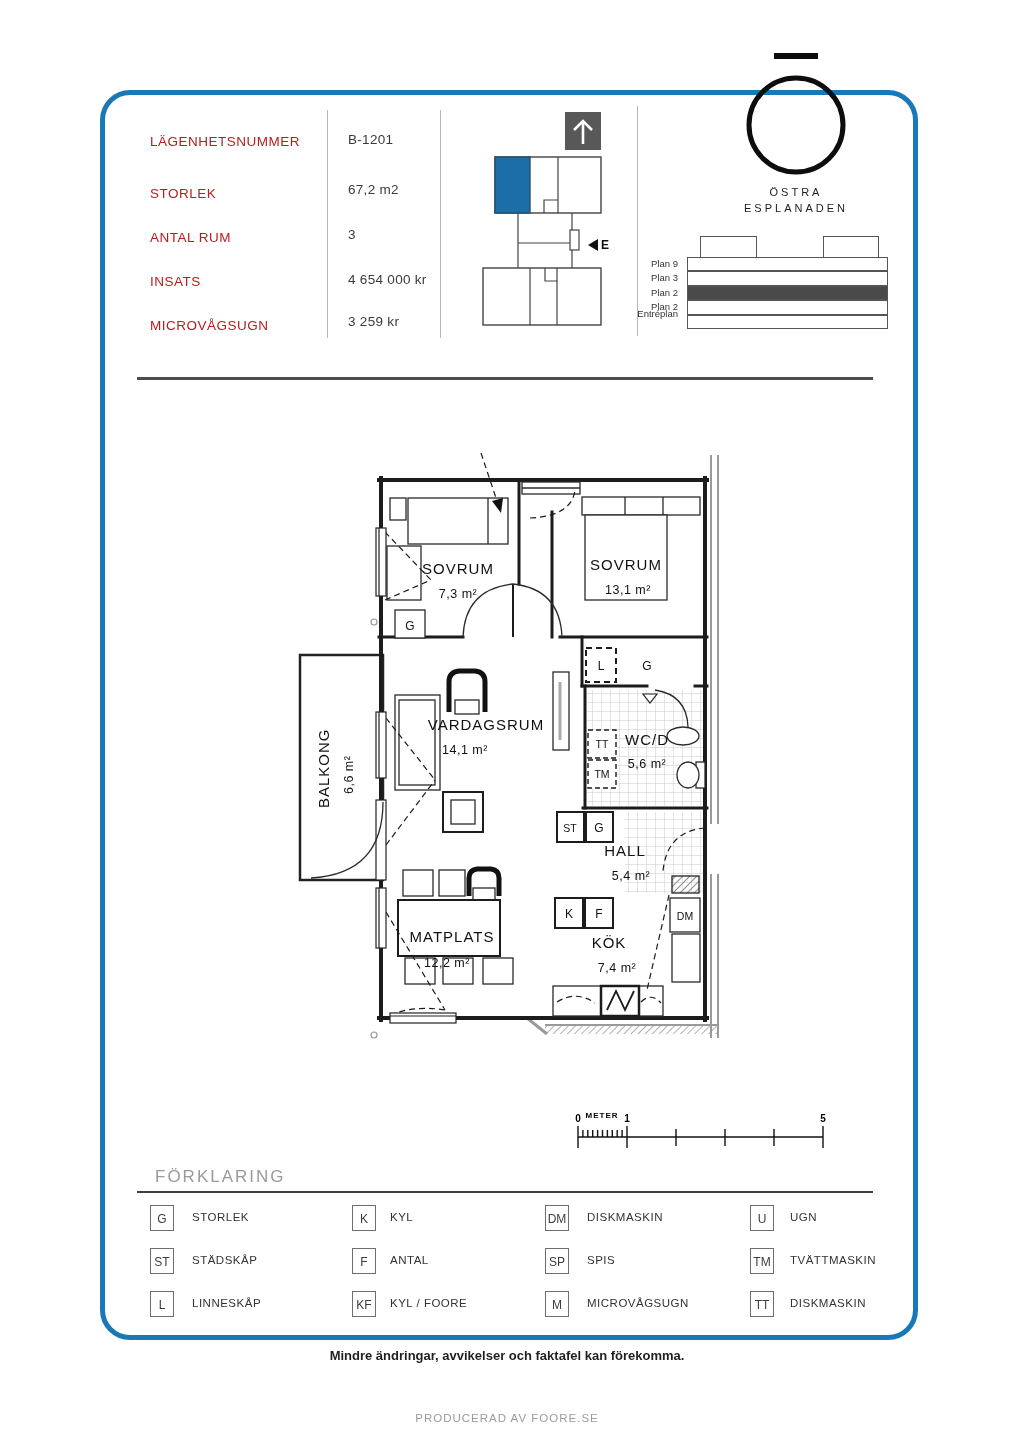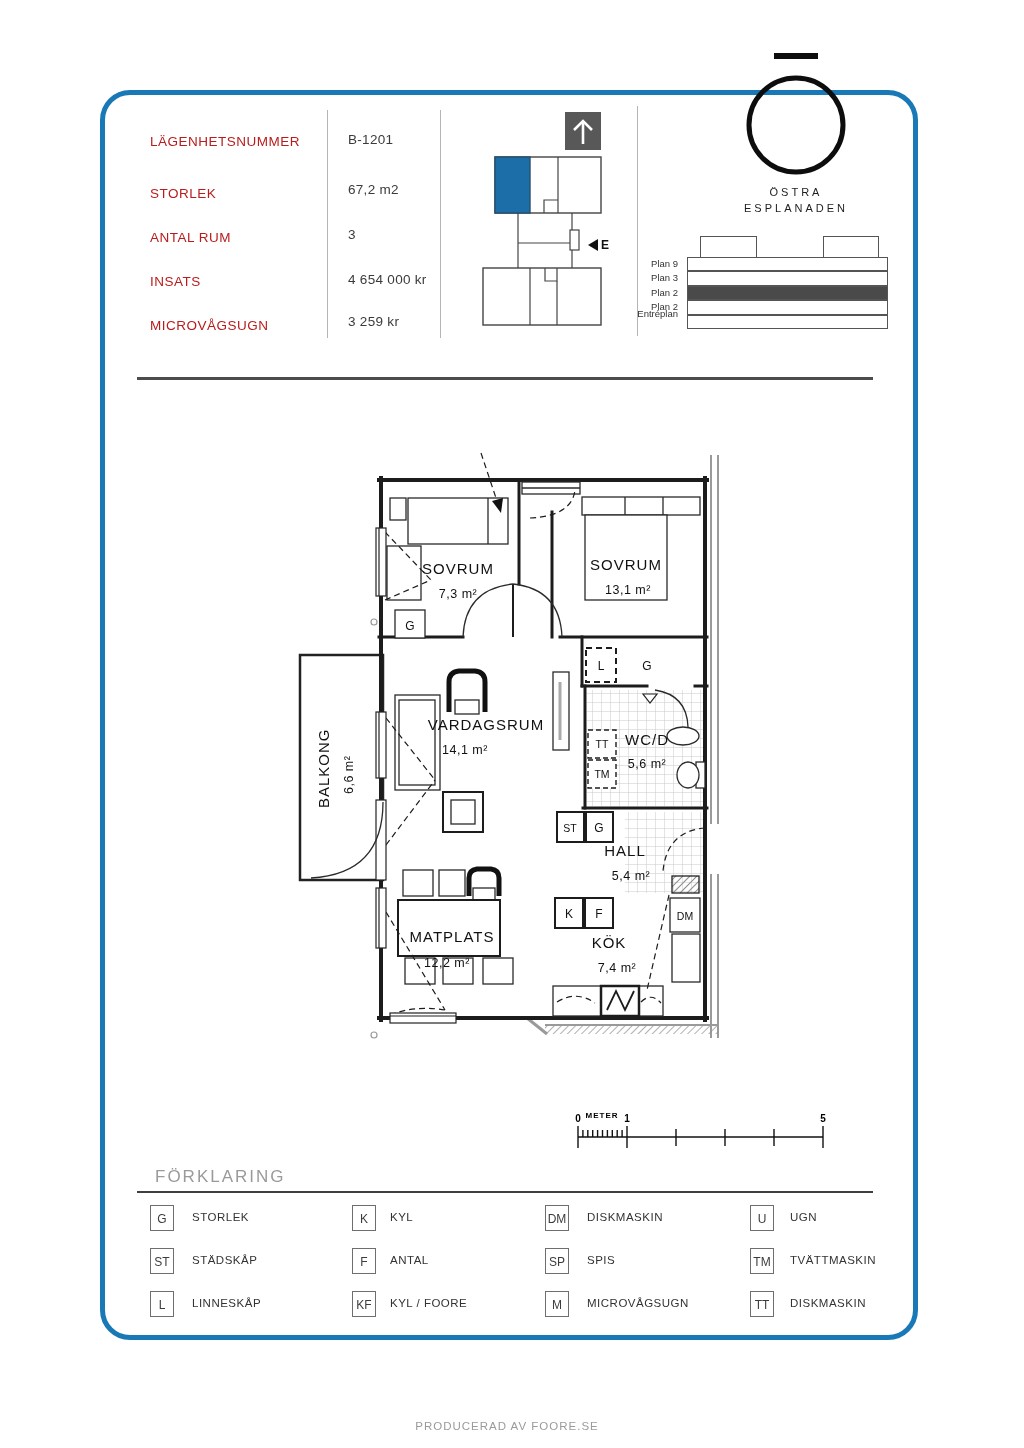--- a/index.html
+++ b/index.html
@@ -27,21 +27,21 @@
   
   .lg-box{position:absolute;width:24px;height:26px;border:1.5px solid #6e6e6e;
           font-size:12px;color:#3c3c3c;text-align:center;line-height:26px;box-sizing:border-box;}
   .lg-lab{position:absolute;font-size:11.5px;letter-spacing:.5px;color:#333;}
   .fork-title{position:absolute;left:155px;top:1167px;font-size:17px;
               letter-spacing:2px;color:#9a9a9a;}
   .fork-line{position:absolute;left:137px;top:1191px;width:736px;height:2px;background:#3f3f3f;}
   .disclaimer{position:absolute;left:137px;top:1348px;width:740px;text-align:center;
               font-size:13px;font-weight:bold;color:#1f1f1f;}
   .producer{position:absolute;left:137px;top:1412px;width:740px;text-align:center;
-            font-size:11.5px;letter-spacing:1px;color:#9b9b9b;margin-top:8px;}
+            font-size:11.5px;letter-spacing:1px;color:#9b9b9b;}
   
   .plab{font-family:"Liberation Sans",sans-serif;font-size:15px;letter-spacing:1px;fill:#111;}
   .parea{font-family:"Liberation Sans",sans-serif;font-size:12.5px;letter-spacing:.5px;fill:#111;}
   .pmark{font-family:"Liberation Sans",sans-serif;font-size:12px;fill:#111;}
   .pmark-s{font-family:"Liberation Sans",sans-serif;font-size:10.5px;fill:#111;}
   .wall{stroke:#1c1c1c;stroke-width:4;fill:none;stroke-linecap:square;}
   .wall3{stroke:#1c1c1c;stroke-width:3;fill:none;stroke-linecap:square;}
   .thin{stroke:#2a2a2a;stroke-width:1.3;fill:#ffffff;}
   .thinNF{stroke:#2a2a2a;stroke-width:1.3;fill:none;}
   .th2{stroke:#1c1c1c;stroke-width:2;fill:#ffffff;}
@@ -349,14 +349,15 @@
     <div class="lg-lab" style="left:587px;top:1297px">MICROVÅGSUGN</div>
 
     <div class="lg-box" style="left:750px;top:1205px">U</div>
     <div class="lg-lab" style="left:790px;top:1211px">UGN</div>
     <div class="lg-box" style="left:750px;top:1248px">TM</div>
     <div class="lg-lab" style="left:790px;top:1254px">TVÄTTMASKIN</div>
     <div class="lg-box" style="left:750px;top:1291px">TT</div>
     <div class="lg-lab" style="left:790px;top:1297px">DISKMASKIN</div>
   </div>
 
+  <div class="disclaimer">Mindre ändringar, avvikelser och faktafel kan förekomma.</div>
   <div class="producer">PRODUCERAD AV FOORE.SE</div>
 </div>
 
 </body></html>

